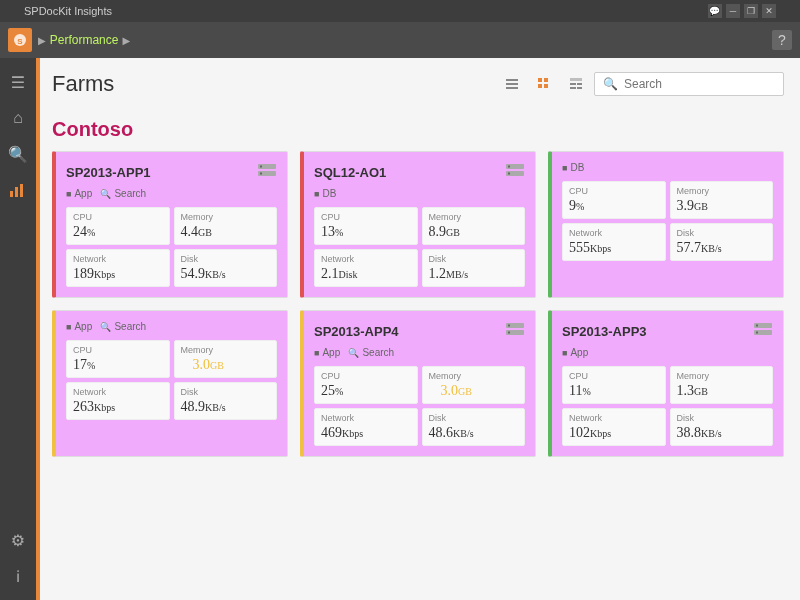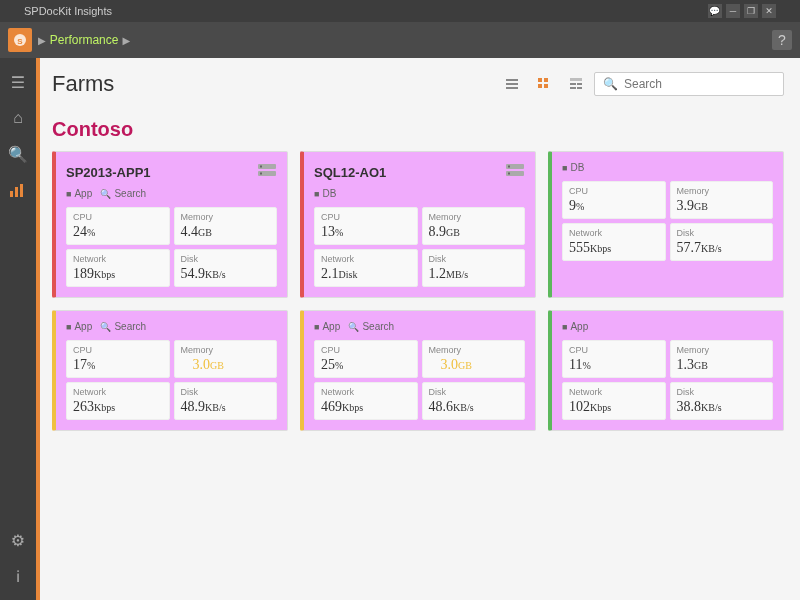--- a/index.html
+++ b/index.html
@@ -488,20 +488,29 @@
                     <div class="metric-label">Network</div>
                     <div class="metric-value">263<small>Kbps</small></div>
                   </div>
                   <div class="metric-item">
                     <div class="metric-label">Disk</div>
                     <div class="metric-value">48.9<small>KB/s</small></div>
                   </div>
                 </div>
               </div>
               <div class="server-card yellow">
+                <div class="card-header">
+                  <span class="card-title">SP2013-APP4</span>
+                  <span class="card-icon"><svg width="20" height="16" viewBox="0 0 20 16">
+                      <rect x="1" y="2" width="18" height="5" rx="1" fill="#aaa"></rect>
+                      <rect x="3" y="3.5" width="2" height="2" fill="#666"></rect>
+                      <rect x="1" y="9" width="18" height="5" rx="1" fill="#aaa"></rect>
+                      <rect x="3" y="10.5" width="2" height="2" fill="#666"></rect>
+                    </svg></span>
+                </div>
                 <div class="card-tags">
                   <span class="card-tag"><span class="card-tag-icon">■</span> App</span>
                   <span class="card-tag"><span class="card-tag-icon">🔍</span> Search</span>
                 </div>
                 <div class="card-metrics">
                   <div class="metric-item">
                     <div class="metric-label">CPU</div>
                     <div class="metric-value">25<small>%</small></div>
                   </div>
                   <div class="metric-item">
@@ -512,20 +521,29 @@
                     <div class="metric-label">Network</div>
                     <div class="metric-value">469<small>Kbps</small></div>
                   </div>
                   <div class="metric-item">
                     <div class="metric-label">Disk</div>
                     <div class="metric-value">48.6<small>KB/s</small></div>
                   </div>
                 </div>
               </div>
               <div class="server-card green">
+                <div class="card-header">
+                  <span class="card-title">SP2013-APP3</span>
+                  <span class="card-icon"><svg width="20" height="16" viewBox="0 0 20 16">
+                      <rect x="1" y="2" width="18" height="5" rx="1" fill="#aaa"></rect>
+                      <rect x="3" y="3.5" width="2" height="2" fill="#666"></rect>
+                      <rect x="1" y="9" width="18" height="5" rx="1" fill="#aaa"></rect>
+                      <rect x="3" y="10.5" width="2" height="2" fill="#666"></rect>
+                    </svg></span>
+                </div>
                 <div class="card-tags">
                   <span class="card-tag"><span class="card-tag-icon">■</span> App</span>
                 </div>
                 <div class="card-metrics">
                   <div class="metric-item">
                     <div class="metric-label">CPU</div>
                     <div class="metric-value">11<small>%</small></div>
                   </div>
                   <div class="metric-item">
                     <div class="metric-label">Memory</div>

